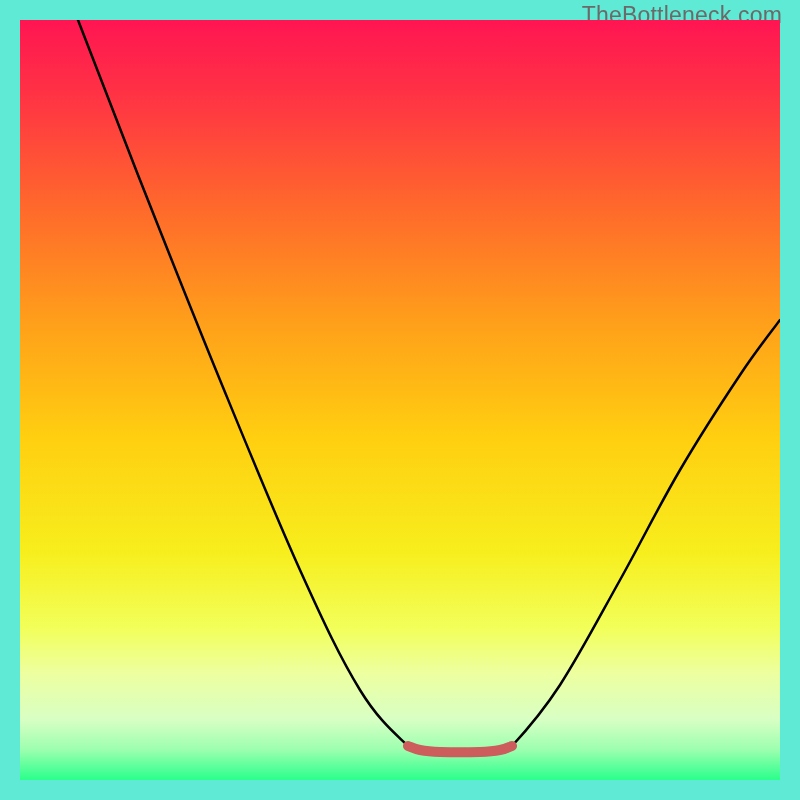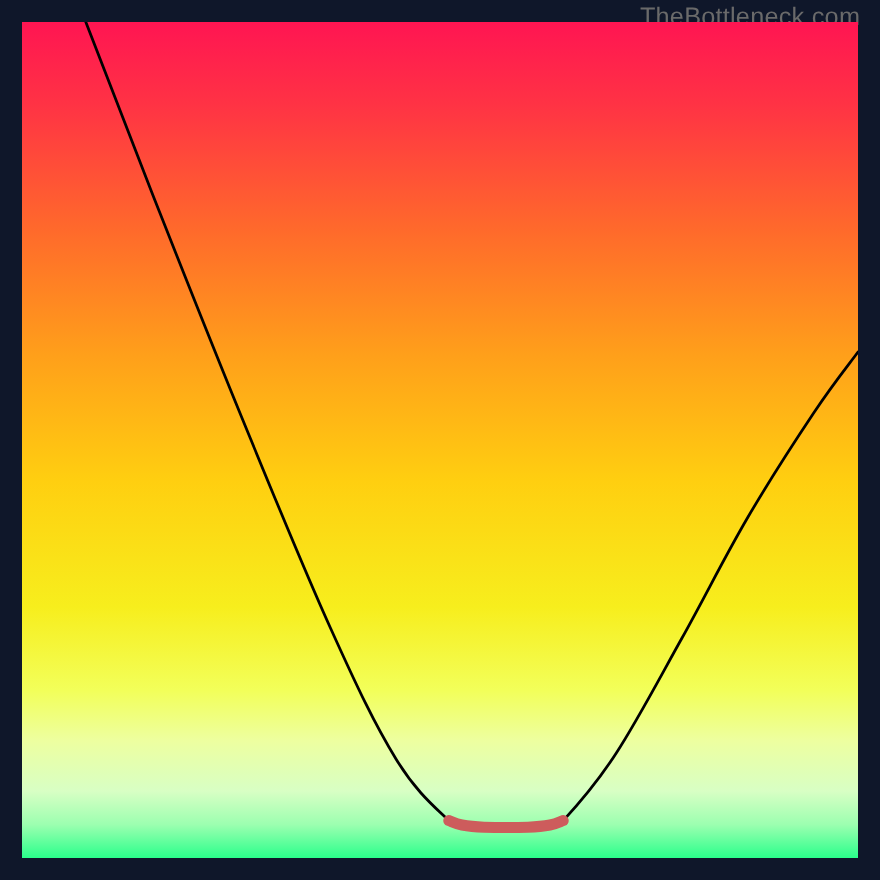--- a/index.html
+++ b/index.html
@@ -4,21 +4,21 @@
 <style>
   body {
     margin: 0;
     padding: 0;
     background: #fff;
   }
   .chart-container {
     position: relative;
     width: 800px;
     height: 800px;
-    background: #0f172a;
+    background: #5eead4;
   }
   .plot-area {
     position: absolute;
     left: 20px;
     top: 20px;
     width: 760px;
     height: 760px;
     overflow: hidden;
   }
   .gradient-fill {

